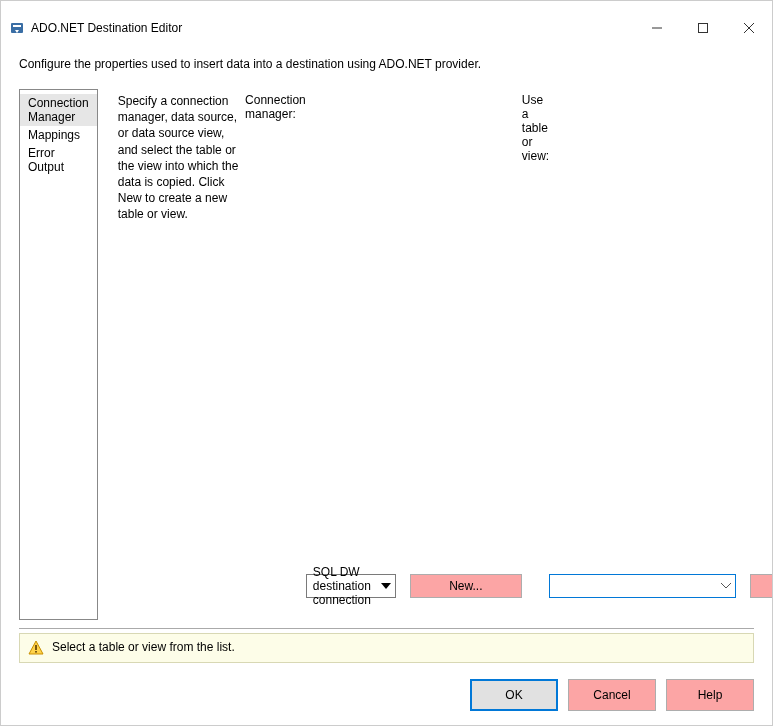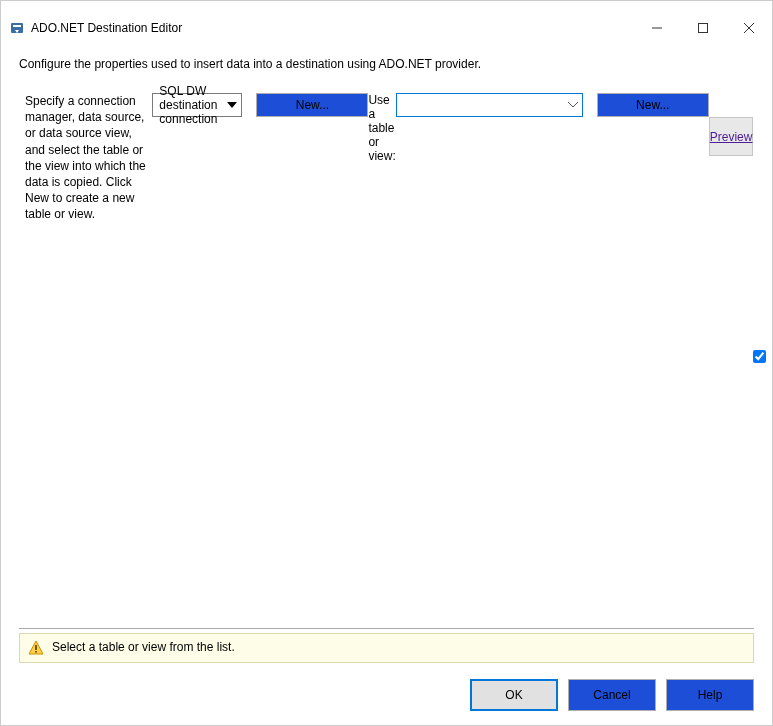--- a/index.html
+++ b/index.html
@@ -46,21 +46,21 @@
     }
     .sidebar-item.selected { background: #e6e6e6; }
     .content {
       flex: 1;
       padding: 4px 24px 0 6px;
       display: flex;
       flex-direction: row;
     }
     .instruction { margin-bottom: 34px; line-height: 1.35; }
     .field-label { margin-bottom: 4px; }
-    .field-row { display: flex; gap: 14px; align-items: flex-start; margin-bottom: 22px; }
+    .field-row { display: flex; gap: 14px; align-items: flex-end; margin-bottom: 22px; }
     .combo {
       flex: 1;
       height: 24px;
       border: 1px solid #7a7a7a;
       background: #fff;
       display: flex;
       align-items: center;
       position: relative;
     }
     .combo-text { padding: 0 6px; flex: 1; }
@@ -72,21 +72,21 @@
       border: 1px solid #0178d7;
       height: 24px;
     }
     .combo.editable .caret-light { border-left: none; }
     .editable-input {
       flex: 1; border: none; outline: none; padding: 0 6px; height: 100%; font: inherit;
     }
     .btn {
       width: 112px;
       height: 24px;
-      background: #1d4ed8;
+      background: #fca5a5;
       border: 1px solid #adadad;
       font: inherit;
       cursor: default;
     }
     .btn-preview {
       width: 114px; height: 39px;
       background: #e8e8e8;
       border: 1px solid #c6c6c6;
       color: #4c1d95;
       font: inherit;
@@ -145,24 +145,36 @@
     <svg viewBox="0 0 10 10">
         <line x1="0" y1="0" x2="10" y2="10" stroke="#333" stroke-width="1"></line>
         <line x1="10" y1="0" x2="0" y2="10" stroke="#333" stroke-width="1"></line>
       </svg>
   </div>
 </div>
 
 <div class="desc-row">Configure the properties used to insert data into a destination using ADO.NET provider.</div>
 
 <div class="main-area">
+  <div class="sidebar">
+    <div class="sidebar-item selected">
+      <span>Connection Manager</span>
+    </div>
+    <div class="sidebar-item">
+      <span>Mappings</span>
+    </div>
+    <div class="sidebar-item">
+      <span>Error Output</span>
+    </div>
+  </div>
 
   <div class="content">
     <div class="instruction">Specify a connection manager, data source, or data source view, and select the table or the view into which the data is copied. Click New to create a new table or view.</div>
 
+    <div class="field-label">Connection manager:</div>
     <div class="field-row">
       <div class="combo">
         <span class="combo-text">SQL DW destination connection</span>
         <span class="caret">
           <svg width="10" height="6" viewBox="0 0 10 6">
               <path d="M0 0 L10 0 L5 6 Z" fill="#000"></path>
             </svg>
         </span>
       </div>
       <button class="btn">New...</button>

